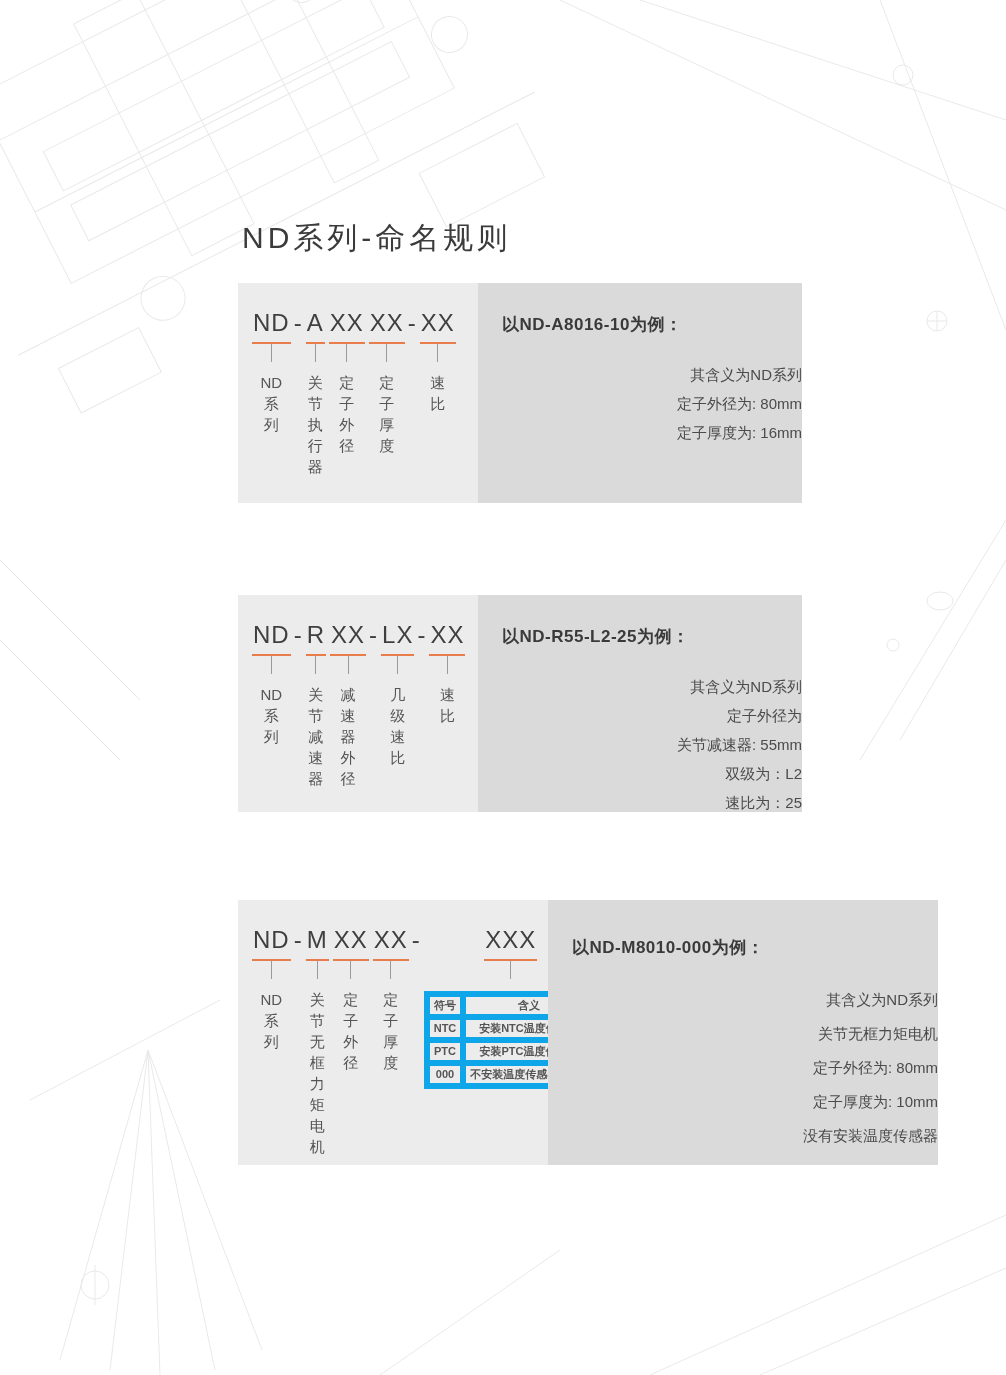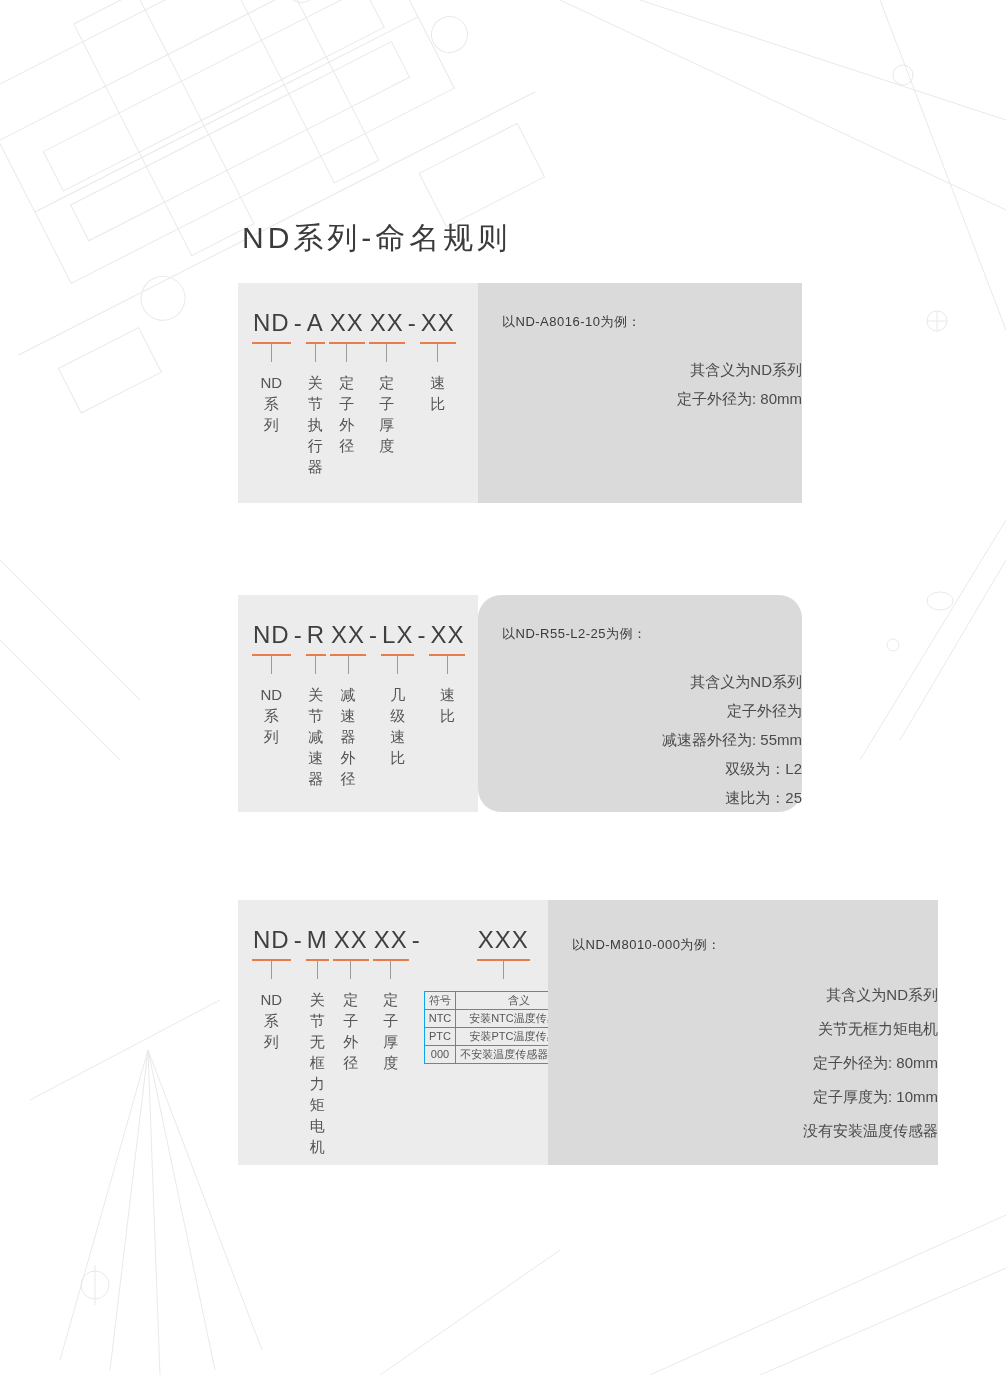--- a/index.html
+++ b/index.html
@@ -17,45 +17,45 @@
 
   .panel{position:absolute;display:flex;}
   .panel-1{left:238px;top:283px;}
   .panel-2{left:238px;top:595px;}
   .panel-3{left:238px;top:900px;}
   .panel-left{background:#ececec;box-sizing:border-box;padding:26px 0 0 12px;}
   .panel-right{background:#dadada;box-sizing:border-box;padding:30px 0 0 24px;}
   .panel-1 .panel-left{width:240px;height:220px;}
   .panel-1 .panel-right{width:324px;height:220px;}
   .panel-2 .panel-left{width:240px;height:217px;}
-  .panel-2 .panel-right{width:324px;height:217px;border-radius:23px;}
+  .panel-2 .panel-right{width:324px;height:217px;}
   .panel-3 .panel-left{width:310px;height:265px;}
   .panel-3 .panel-right{width:390px;height:265px;padding-top:36px;}
 
   .code-row{display:flex;align-items:flex-start;}
   .seg{display:flex;flex-direction:column;align-items:center;margin:0 2px;justify-content:flex-end;}
   .seg.dash{margin:0;}
   .seg-code{
     font-size:24px;letter-spacing:1px;line-height:1.2;color:#3f3f3f;
     padding:0 1px 4px 1px;white-space:nowrap;
   }
   .seg-code.underlined{border-bottom:2px solid var(--accent,#e87c4a);}
   .tick{width:1px;height:18px;background:#9a9a9a;}
   .label-wrap{margin-top:10px;display:flex;justify-content:center;}
   .vlabel{text-align:center;}
   .vchar{font-size:15px;line-height:21px;color:#555555;min-width:16px;white-space:nowrap;}
 
   .mini-table{flex:none;border-collapse:collapse;font-size:11px;color:#555555;margin-top:2px;}
   .mini-table th,.mini-table td{
-    border:1px solid #0ea5e9;padding:1px 4px;font-weight:400;text-align:center;height:13px;
+    border:6px solid #0ea5e9;padding:1px 4px;font-weight:700;text-align:center;height:13px;
     white-space:nowrap;
   }
   .mini-table th.meaning,.mini-table td.meaning{min-width:96px;}
 
-  .ex-title{font-size:13px;font-weight:400;color:#3a3a3a;letter-spacing:0.5px;}
+  .ex-title{font-size:17px;font-weight:700;color:#3a3a3a;letter-spacing:0.5px;}
   .ex-lines{margin-top:24px;}
   .ex-line{font-size:15px;line-height:29px;color:#4b4b4b;text-align:right;}
   .panel-3 .ex-line{line-height:34px;}
 </style>
 </head>
 <body>
 
 <svg class="watermark" width="1006" height="1375" viewBox="0 0 1006 1375" aria-hidden="true">
   <g stroke="#e9e9e9" fill="none" stroke-width="1">
     <g transform="rotate(-27 240 130)">
@@ -173,20 +173,21 @@
                 </div>
               </div>
             </div>
           </div>
     </div>
     <div class="panel-right">
       <div class="ex-title">以ND-A8016-10为例：</div>
       <div class="ex-lines">
             <div class="ex-line">其含义为ND系列</div>
             <div class="ex-line">定子外径为: 80mm</div>
+            <div class="ex-line">定子厚度为: 16mm</div>
           </div>
     </div>
   </section>
       <section class="panel panel-2">
     <div class="panel-left">
       <div class="code-row">
             <div class="seg">
               <div class="seg-code underlined">ND</div>
               <div class="tick"></div>
               <div class="label-wrap">
@@ -254,21 +255,21 @@
                 </div>
               </div>
             </div>
           </div>
     </div>
     <div class="panel-right">
       <div class="ex-title">以ND-R55-L2-25为例：</div>
       <div class="ex-lines">
             <div class="ex-line">其含义为ND系列</div>
             <div class="ex-line">定子外径为</div>
-            <div class="ex-line">减速器外径为: 55mm</div>
+            <div class="ex-line">关节减速器: 55mm</div>
             <div class="ex-line">双级为：L2</div>
             <div class="ex-line">速比为：25</div>
           </div>
     </div>
   </section>
       <section class="panel panel-3">
     <div class="panel-left">
       <div class="code-row">
             <div class="seg">
               <div class="seg-code underlined">ND</div>

